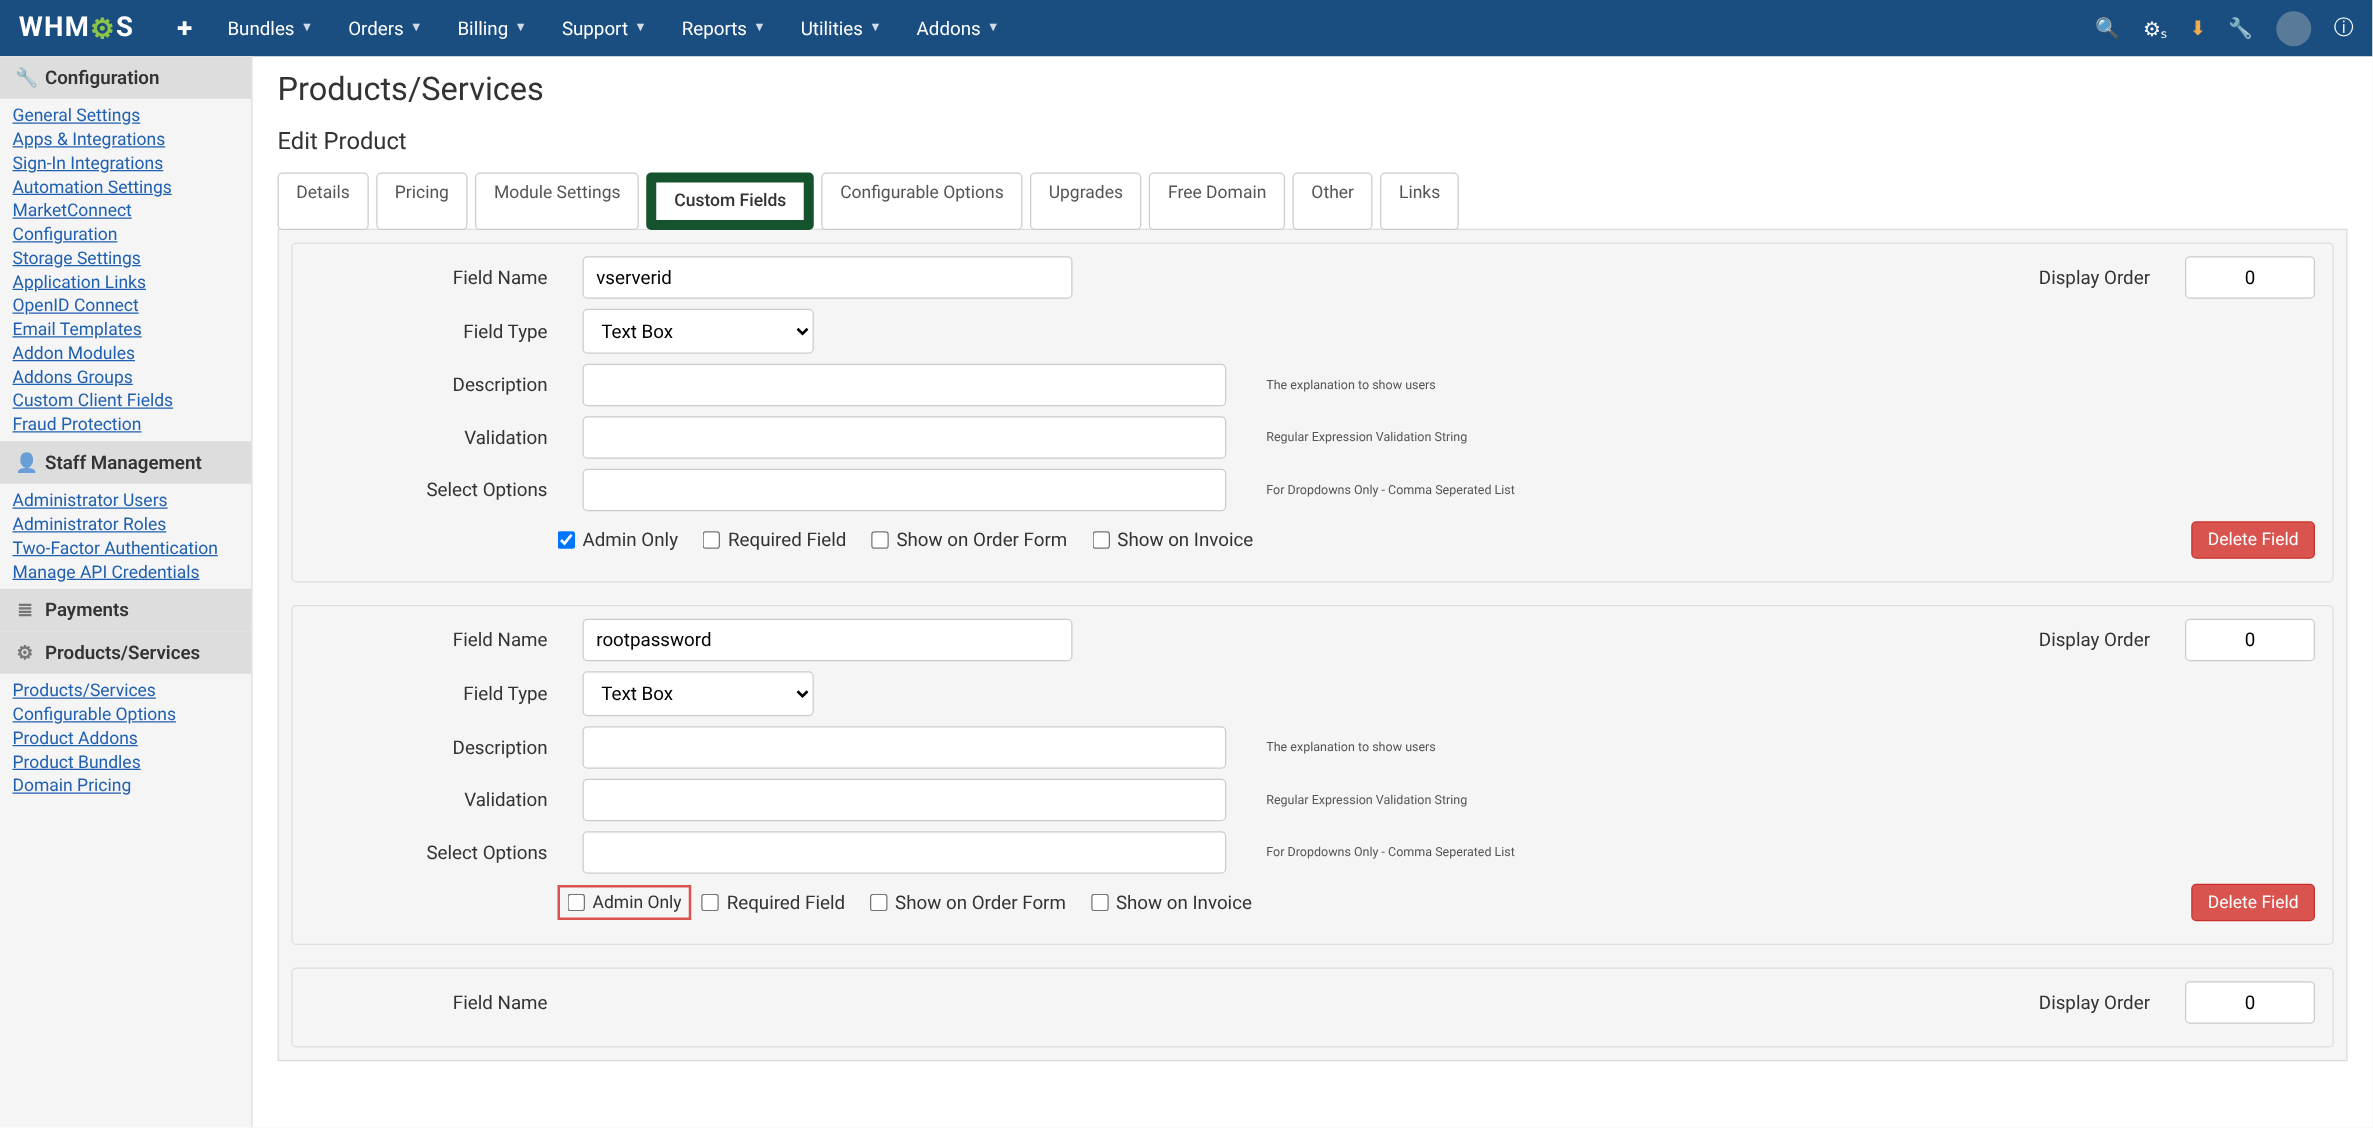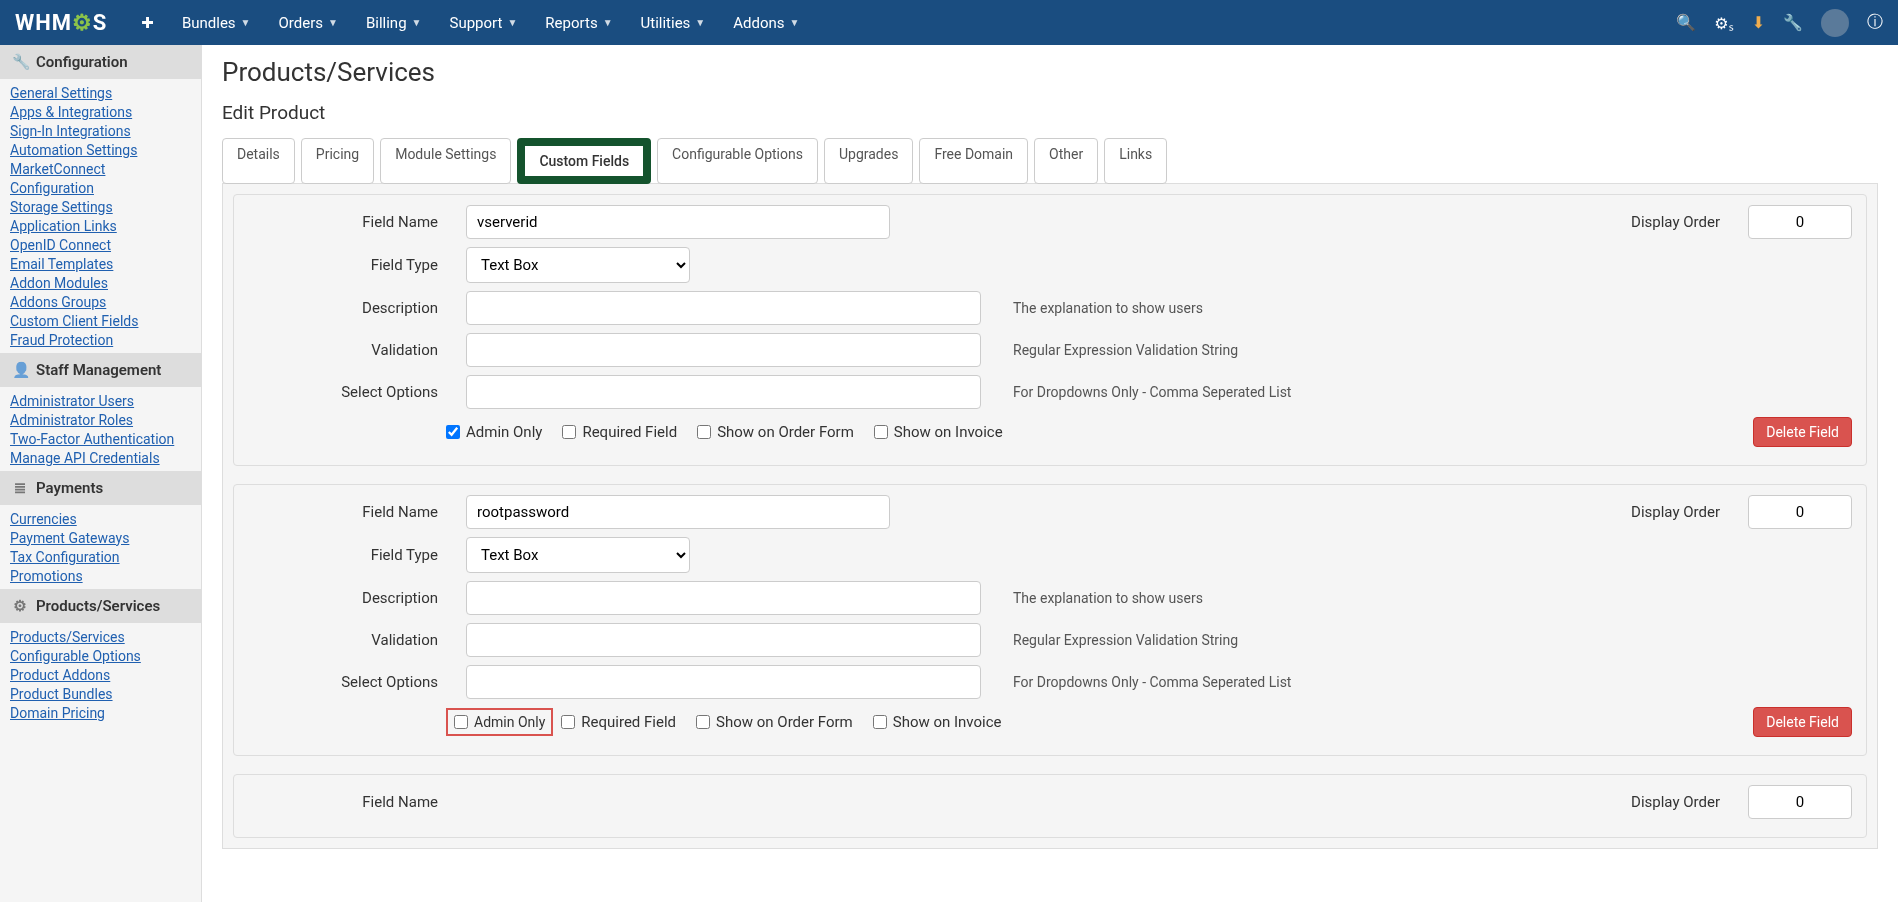--- a/index.html
+++ b/index.html
@@ -29,25 +29,25 @@
 .tab { border: 1px solid #ccc; border-radius: 4px; padding: 7px 14px; background: #fff; color: #555; cursor: pointer; font-size: 14px; }
 .tab.active-hl { border: 8px solid #14532d; color: #333; font-weight: 500; }
 
 .panel { border: 1px solid #ddd; border-top: none; background: #f5f5f5; padding: 10px; margin-top: -1px; }
 .panel.first { border-top: 1px solid #ddd; }
 .fieldbox { background: #f5f5f5; border: 1px solid #ddd; border-radius: 4px; padding: 10px 14px; margin-bottom: 18px; }
 
 .frow { display: flex; align-items: center; margin-bottom: 8px; gap: 28px; }
 .flabel { width: 190px; text-align: right; font-size: 15px; color: #333; }
 .finput { padding: 7px 10px; border: 1px solid #ccc; border-radius: 4px; font-size: 15px; background: #fff; }
-.finput.w410 { width: 424px; }
+.finput.w410 { width: 392px; }
 .finput.w515 { width: 515px; }
 .finput.w100 { width: 104px; text-align: center; }
-.fselect { padding: 7px 10px; border: 1px solid #ccc; border-radius: 4px; font-size: 15px; background: #fff; width: 224px; }
-.hint { color: #555; font-size: 14px; margin-left: 4px; }
+.fselect { padding: 7px 10px; border: 1px solid #ccc; border-radius: 4px; font-size: 15px; background: #fff; width: 185px; }
+.hint { color: #555; font-size: 10px; margin-left: 4px; }
 .spacer-flex { flex: 1; }
 
 .checkrow { display: flex; align-items: center; gap: 8px; margin-top: 4px; }
 .checkrow .cbwrap { display: flex; align-items: center; gap: 6px; margin-right: 12px; font-size: 15px; }
 .checkrow input[type=checkbox] { width: 14px; height: 14px; }
 .admin-hl { border: 2px solid #d9534f; padding: 4px 6px; display: inline-flex; align-items: center; gap: 6px; }
 
 .btn-del { background: #d9534f; color: #fff; border: 1px solid #c9302c; border-radius: 4px; padding: 6px 12px; font-size: 14px; cursor: pointer; }
 
 .icon { display: inline-block; width: 16px; text-align: center; opacity: 0.6; }
@@ -134,26 +134,20 @@
     <div class="side-links">
       <a>Administrator Users</a>
       <a>Administrator Roles</a>
       <a>Two-Factor Authentication</a>
       <a>Manage API Credentials</a>
     </div>
     <div class="side-head">
         <span class="icon">≣</span>
         <span>Payments</span>
       </div>
-    <div class="side-links">
-      <a>Currencies</a>
-      <a>Payment Gateways</a>
-      <a>Tax Configuration</a>
-      <a>Promotions</a>
-    </div>
     <div class="side-head">
         <span class="icon">⚙</span>
         <span>Products/Services</span>
       </div>
     <div class="side-links">
       <a>Products/Services</a>
       <a>Configurable Options</a>
       <a>Product Addons</a>
       <a>Product Bundles</a>
       <a>Domain Pricing</a>

